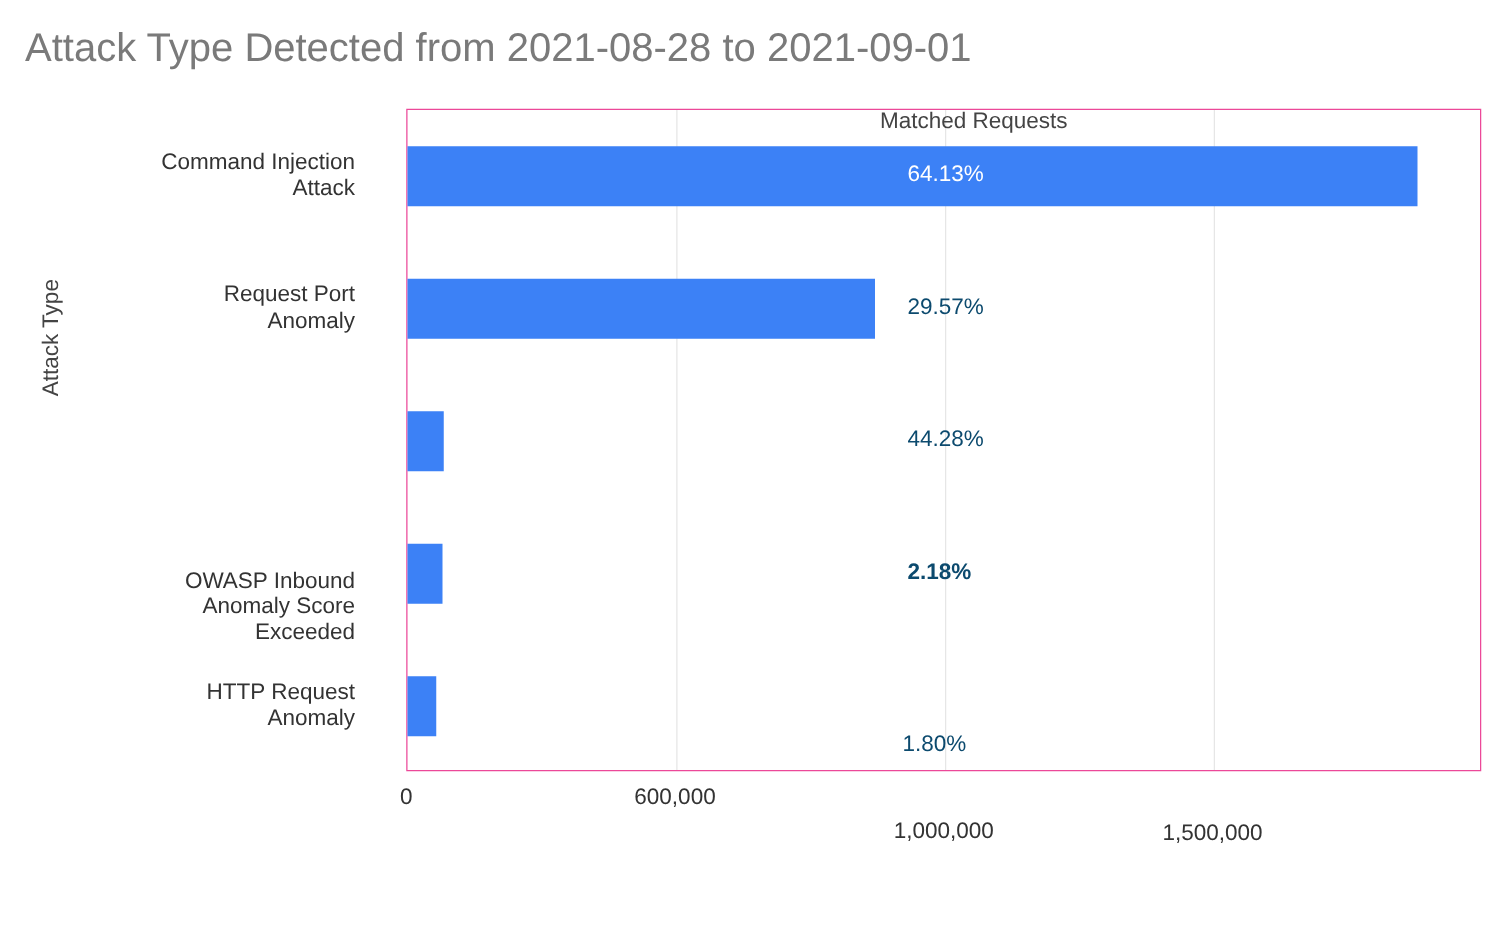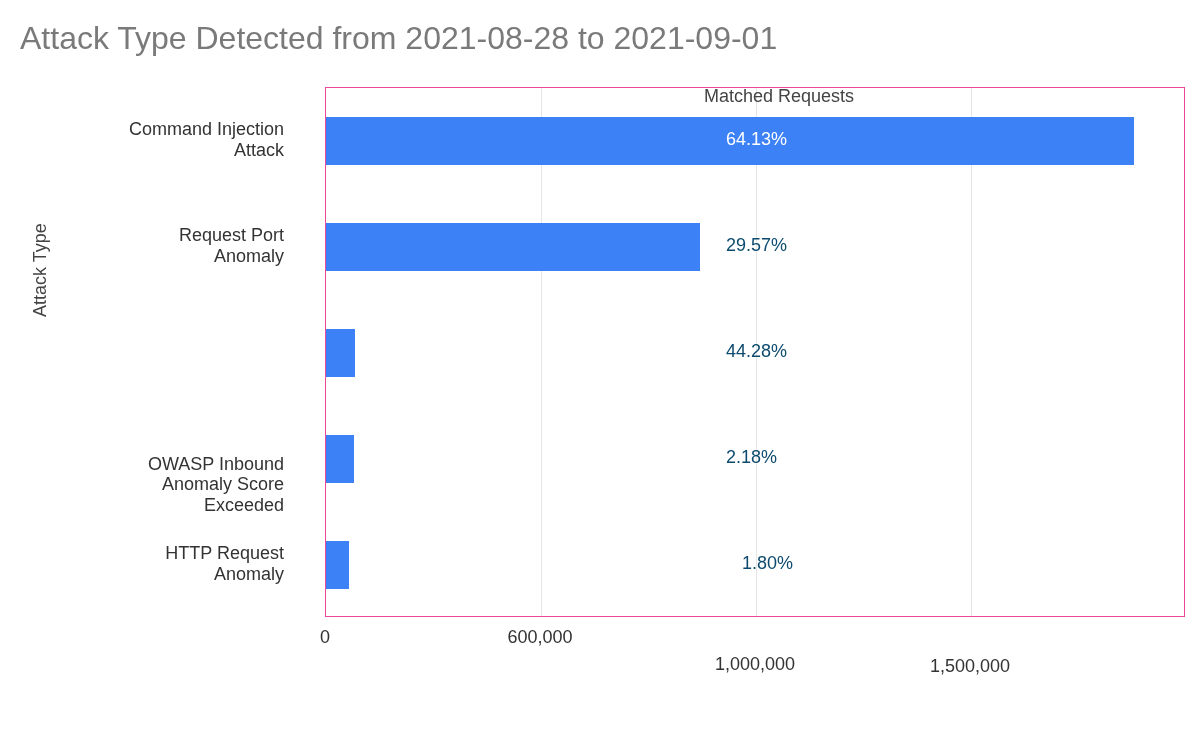--- a/index.html
+++ b/index.html
@@ -126,25 +126,25 @@
         <div class="bar-row" style="top: 135px; width: 860px;">
           <div class="bar" style="width: 374.1px; background: rgb(60, 129, 246);"></div>
           <div class="bar-label" style="left: 400px;">29.57%</div>
         </div>
         <div class="bar-row" style="top: 241px; width: 860px;">
           <div class="bar" style="width: 29.24px; background: rgb(60, 129, 246);"></div>
           <div class="bar-label" style="left: 400px;">44.28%</div>
         </div>
         <div class="bar-row" style="top: 347px; width: 860px;">
           <div class="bar" style="width: 27.52px; background: rgb(60, 129, 246);"></div>
-          <div class="bar-label" style="left: 400px;">2.18%</div>
+          <div class="bar-label" style="left: 400px; font-weight: bold;">2.18%</div>
         </div>
         <div class="bar-row" style="top: 453px; width: 860px;">
           <div class="bar" style="width: 22.79px; background: rgb(60, 129, 246);"></div>
-          <div class="bar-label" style="left: 416px;">1.80%</div>
+          <div class="bar-label" style="left: 396px; margin-top: 32px;">1.80%</div>
         </div>
       </div>
 
     <div class="x-axis-container">
 
       <div class="x-axis-title">Matched Requests</div>
     <div class="xtick-label" style="left: 0px;">0</div>
         <div class="xtick-label" style="left: 215px;">600,000</div>
         <div class="xtick-label" style="left: 430px; margin-top: 27px;">1,000,000</div>
         <div class="xtick-label" style="left: 645px; margin-top: 29px;">1,500,000</div>

